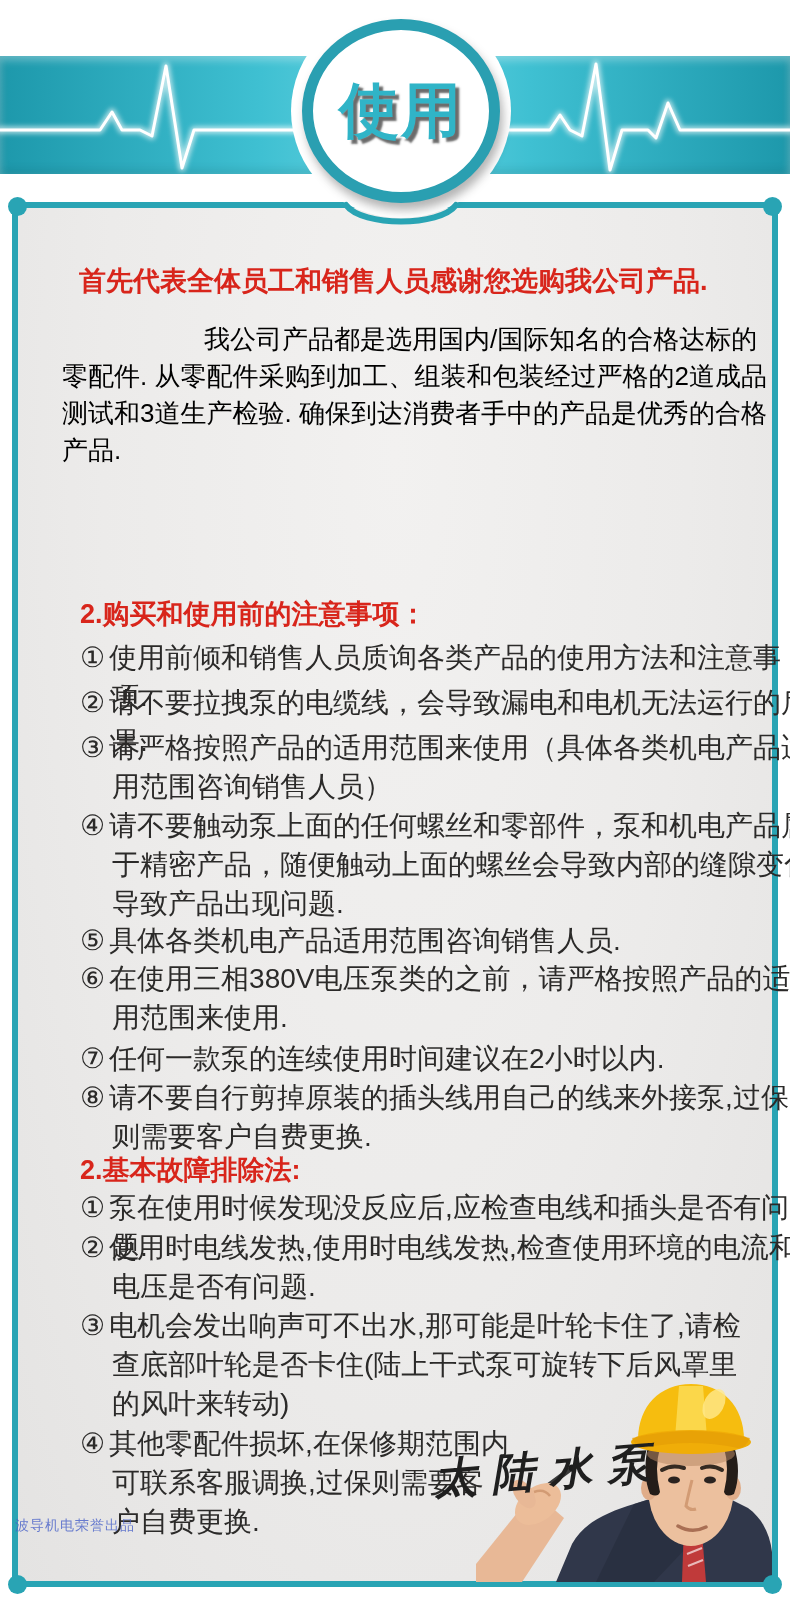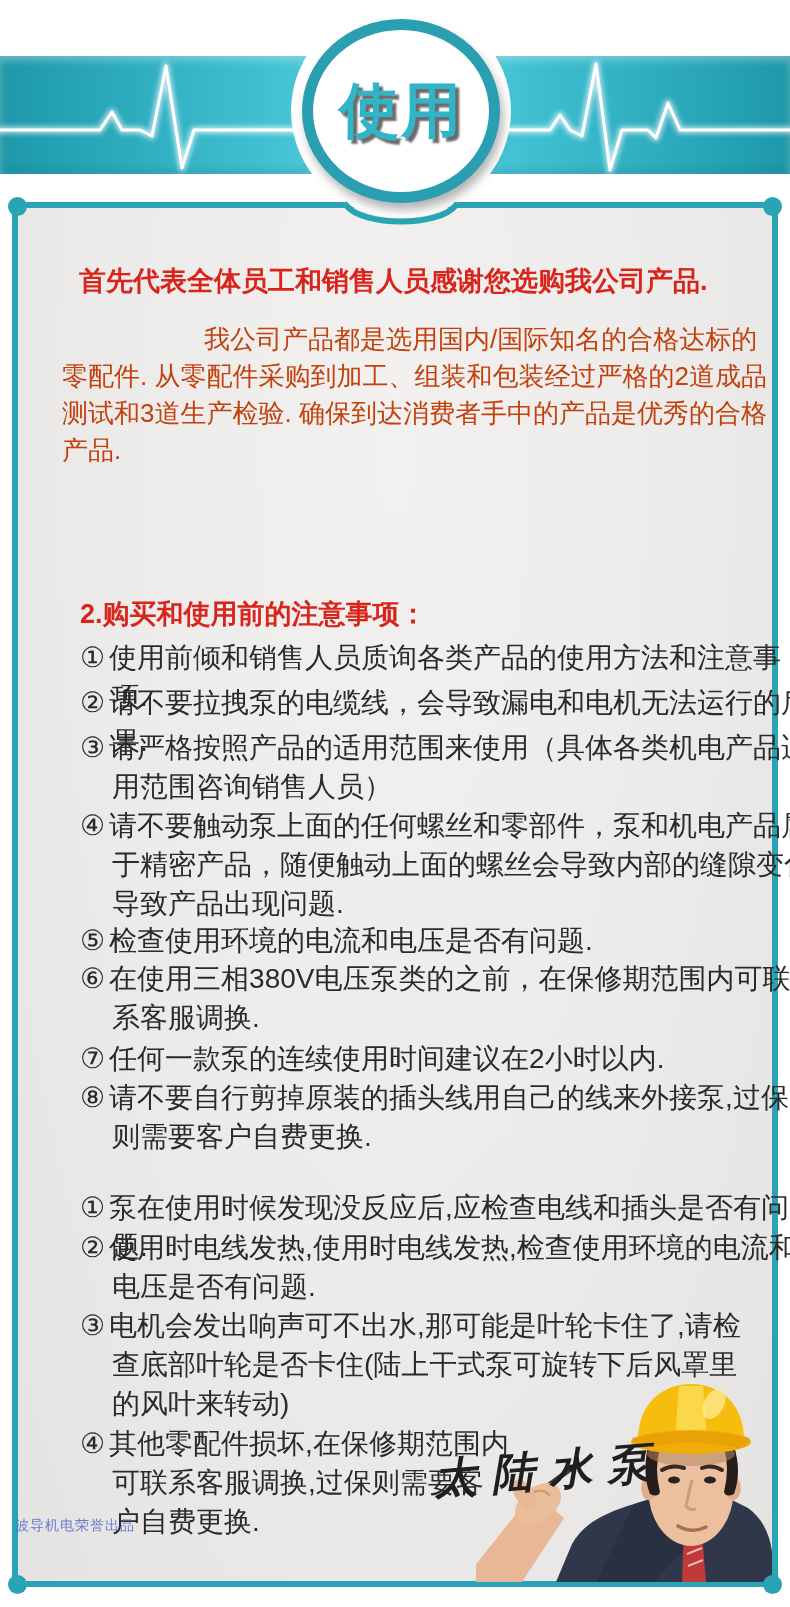--- a/index.html
+++ b/index.html
@@ -42,21 +42,21 @@
     font-size:60px;line-height:.98;font-weight:bold;color:#30b4c7;
     text-shadow:4px 4px 2px rgba(70,70,70,.8);letter-spacing:2px;white-space:nowrap;
   }
   
   .content{position:absolute;left:0;top:0;width:790px;height:1438px;z-index:3;margin-left:12px;}
   .blk{position:absolute;}
   .red{color:#d8251b;font-weight:bold;}
   .b-intro{top:263px;left:67px;font-size:27px;}
   .b-black{
     top:321px;left:50px;width:712px;font-size:26px;line-height:37px;
-    color:#c2410c;font-weight:500;text-indent:142px;
+    color:#000000;font-weight:500;text-indent:142px;
   }
   .b-redpara{
     top:443px;left:68px;width:692px;font-size:26px;line-height:34px;
     white-space:pre-line;
   }
   .b-s1title{top:596px;left:68px;font-size:27px;}
   .b-s2title{top:1152px;left:68px;font-size:27px;}
   .item{
     position:absolute;left:68px;width:700px;
     font-size:28px;line-height:39px;color:#2b2a29;font-weight:500;
@@ -120,25 +120,26 @@
   <div class="content">
     <div class="blk b-intro red">首先代表全体员工和销售人员感谢您选购我公司产品.</div>
     <div class="blk b-black">我公司产品都是选用国内/国际知名的合格达标的零配件. 从零配件采购到加工、组装和包装经过严格的2道成品测试和3道生产检验. 确保到达消费者手中的产品是优秀的合格产品.</div>
 
     <div class="blk b-s1title red">2.购买和使用前的注意事项：</div>
 
     <div class="item s1-i1"><span class="marker">①</span><span>使用前倾和销售人员质询各类产品的使用方法和注意事项.</span></div>
     <div class="item s1-i2"><span class="marker">②</span><span>请不要拉拽泵的电缆线，会导致漏电和电机无法运行的后果.</span></div>
     <div class="item s1-i3"><span class="marker">③</span><span>请严格按照产品的适用范围来使用（具体各类机电产品适用范围咨询销售人员）</span></div>
     <div class="item s1-i4"><span class="marker">④</span><span>请不要触动泵上面的任何螺丝和零部件，泵和机电产品属于精密产品，随便触动上面的螺丝会导致内部的缝隙变化导致产品出现问题.</span></div>
-    <div class="item s1-i5"><span class="marker">⑤</span><span>检查使用环境的电流和电压是否有问题.</span></div>
-    <div class="item s1-i6"><span class="marker">⑥</span><span>在使用三相380V电压泵类的之前，在保修期范围内可联系客服调换.</span></div>
+    <div class="item s1-i5"><span class="marker">⑤</span><span>具体各类机电产品适用范围咨询销售人员.</span></div>
+    <div class="item s1-i6"><span class="marker">⑥</span><span>在使用三相380V电压泵类的之前，请严格按照产品的适用范围来使用.</span></div>
     <div class="item s1-i7"><span class="marker">⑦</span><span>任何一款泵的连续使用时间建议在2小时以内.</span></div>
     <div class="item s1-i8"><span class="marker">⑧</span><span>请不要自行剪掉原装的插头线用自己的线来外接泵,过保则需要客户自费更换.</span></div>
 
+    <div class="blk b-s2title red">2.基本故障排除法:</div>
 
     <div class="item s2-i1"><span class="marker">①</span><span>泵在使用时候发现没反应后,应检查电线和插头是否有问题.</span></div>
     <div class="item s2-i2"><span class="marker">②</span><span>使用时电线发热,使用时电线发热,检查使用环境的电流和电压是否有问题.</span></div>
     <div class="item s2-i4"><span class="marker">④</span><span>其他零配件损坏,在保修期范围内可联系客服调换,过保则需要客户自费更换.</span></div>
     <div class="item s2-i3"><span class="marker">③</span><span>电机会发出响声可不出水,那可能是叶轮卡住了,请检查底部叶轮是否卡住(陆上干式泵可旋转下后风罩里的风叶来转动)</span></div>
   </div>
 
   <svg class="photo" viewBox="0 0 296 206">
 
     <polygon points="0,206 46,206 88,142 58,116 0,188" fill="#e8b896"></polygon>

